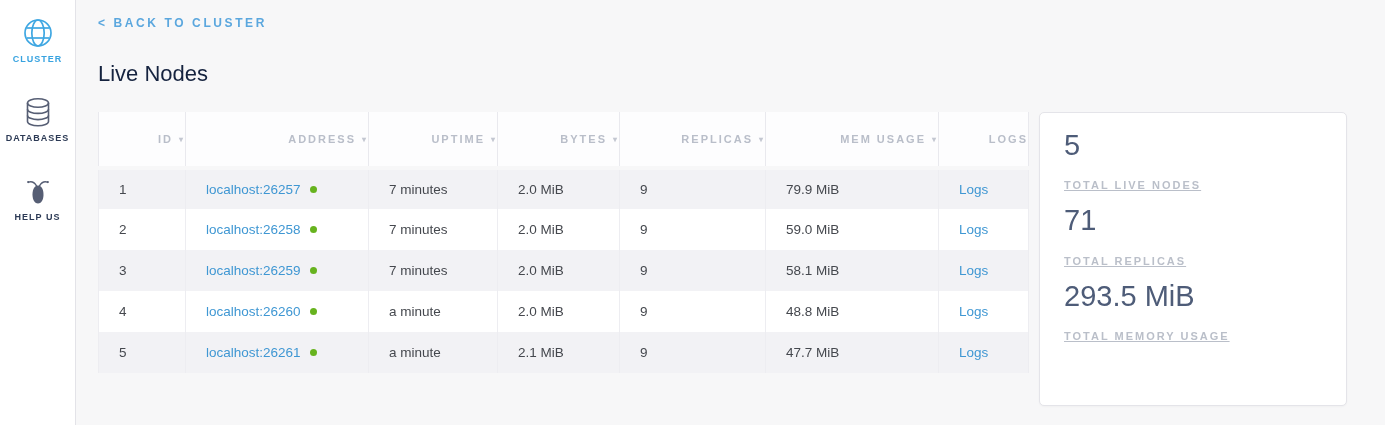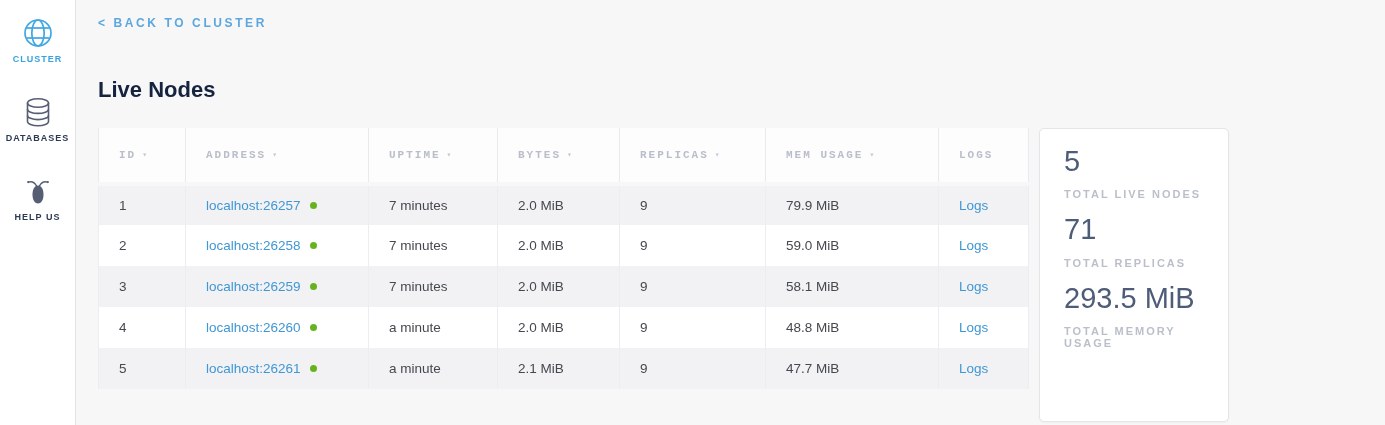--- a/index.html
+++ b/index.html
@@ -23,47 +23,47 @@
     margin-bottom: 31px; cursor: pointer; width: 100%;
   }
   .nav-item .icon-wrap { height: 34px; display: flex; align-items: center; justify-content: center; }
   .nav-label {
     margin-top: 4px;
     font-size: 9px; font-weight: bold; letter-spacing: 1px;
     color: #2c3a55; text-transform: uppercase;
   }
   .nav-item.active .nav-label { color: #38a3e0; }
   
-  .main { position: absolute; left: 77px; top: 0; width: 1152px; height: 425px; padding: 13px 0 0 21px; border-radius: 16px; }
+  .main { position: absolute; left: 77px; top: 0; width: 1270px; height: 425px; padding: 13px 0 0 21px; border-radius: 16px; }
   .back-link {
     display: inline-block;
     font-size: 12px; font-weight: bold; letter-spacing: 2.6px;
     color: #5ba7de; text-decoration: none; cursor: pointer;
   }
   .page-title {
-    margin-top: 46px;
-    font-size: 22px; font-weight: bold; color #15233f;
+    margin-top: 30px;
+    font-size: 22px; font-weight: normal; color #15233f;
     color: #15233f;
   }
   .content-row { display: flex; align-items: flex-start; margin-top: 25px; }
   
   table.nodes {
     width: 930px; border-collapse: collapse; table-layout: fixed;
     background: transparent;
   }
   col.c-id { width: 87px; } col.c-address { width: 183px; } col.c-uptime { width: 129px; }
   col.c-bytes { width: 122px; } col.c-replicas { width: 146px; } col.c-mem { width: 173px; }
   col.c-logs { width: 90px; }
   table.nodes th {
     height: 56px; background: #fdfdfe;
     border-left: 1px solid #e9e9ee; border-right: 1px solid #e9e9ee;
     border-bottom: 4px solid #f7f7f8;
     font-size: 11px; font-weight: bold; letter-spacing: 2px;
-    color: #b9bec9; text-align: left; padding-left: 20px;
-    text-transform: uppercase; cursor: pointer; white-space: nowrap; font-family: Liberation Mono, monospace;
+    color: #b9bec9; text-align: right; padding-left: 20px;
+    text-transform: uppercase; cursor: pointer; white-space: nowrap;
   }
   table.nodes th .sort-arrow { font-size: 8px; color: #c3c7d1; margin-left: 6px; vertical-align: 1px; }
   table.nodes td {
     height: 41px; padding-left: 20px;
     border-left: 1px solid #ededf1; border-right: 1px solid #ededf1;
     font-size: 13.5px; color: #45484e; white-space: nowrap;
   }
   tr.row-odd td { background: #f2f2f5; }
   tr.row-even td { background: #ffffff; }
   a.cell-link { color: #3f97d3; text-decoration: none; cursor: pointer; }
@@ -75,22 +75,22 @@
   .summary-card {
     margin-left: 10px; width: 332px; min-height: 294px;
     background: #ffffff; border: 1px solid #e4e4e9; border-radius: 5px;
     box-shadow: 0 1px 2px rgba(0,0,0,0.03);
     padding: 16px 24px 18px 24px;
   }
   .stat { margin-bottom: 13px; }
   .stat:last-child { margin-bottom: 0; }
   .stat-value { font-size: 29px; font-weight: 400; color: #4e5c78; line-height: 1.15; }
   .stat-label {
-    margin-top: 10px; font-size: 11px; font-weight: bold; letter-spacing: 2px;
-    color: #babfc9; text-transform: uppercase;
+    margin-top: 17px; font-size: 11px; font-weight: bold; letter-spacing: 2px;
+    color: #babfc9; text-transform: uppercase; text-decoration: underline;
   }
 </style>
 </head>
 <body>
 
 <nav class="sidebar">
 
   <div class="nav-item active">
     <span class="icon-wrap">
       <svg width="32" height="32" viewBox="0 0 32 32" fill="none" stroke="#3fa7e2" stroke-width="1.7">

